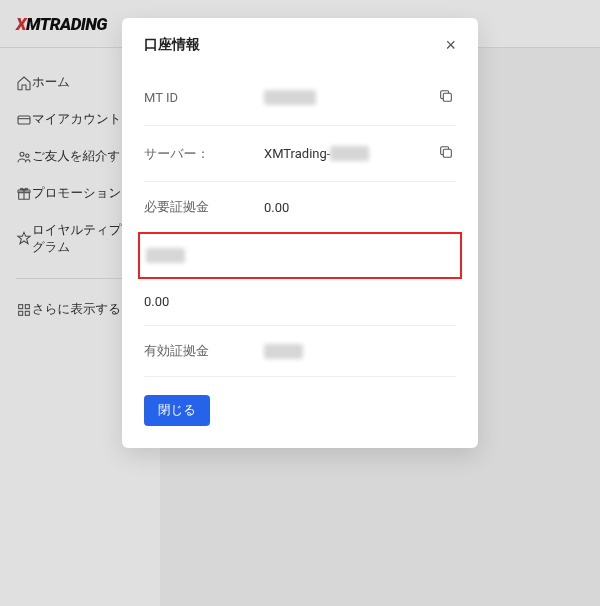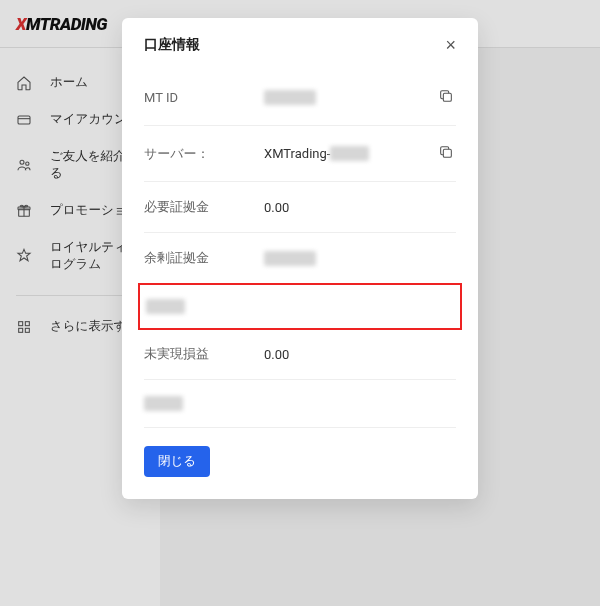--- a/index.html
+++ b/index.html
@@ -4,21 +4,21 @@
 <style>
 * { margin: 0; padding: 0; box-sizing: border-box; }
 body { font-family: -apple-system, BlinkMacSystemFont, "Segoe UI", Roboto, sans-serif; background: #f5f5f5; width: 600px; height: 606px; overflow: hidden; position: relative; }
 
 .header { background: #fff; height: 48px; display: flex; align-items: center; padding: 0 16px; border-bottom: 1px solid #e5e5e5; }
 .logo { font-weight: 900; font-size: 17px; font-style: italic; letter-spacing: -0.5px; }
 .logo .x { color: #d33; }
 .logo .rest { color: #111; }
 
 .sidebar { position: absolute; left: 0; top: 48px; bottom: 0; width: 160px; background: #fff; padding: 16px 0; font-size: 12.5px; }
-.side-item { display: flex; align-items: center; gap: 18px; padding: 10px 16px; color: #333; cursor: pointer; }
+.side-item { display: flex; align-items: center; gap: 0; padding: 10px 16px; color: #333; cursor: pointer; }
 .side-item .icon { width: 16px; height: 16px; display: inline-flex; align-items: center; justify-content: center; color: #555; }
 .side-sep { height: 1px; background: #e5e5e5; margin: 12px 16px; }
 
 .modal-overlay { position: absolute; inset: 0; background: rgba(0,0,0,0.12); display: flex; align-items: flex-start; justify-content: center; }
 .modal { background: #fff; margin-top: 18px; width: 356px; border-radius: 6px; box-shadow: 0 8px 24px rgba(0,0,0,0.12); padding: 18px 22px 22px; max-height: 580px; overflow: hidden; }
 .modal-head { display: flex; justify-content: space-between; align-items: center; padding-bottom: 16px; }
 .modal-title { font-size: 14px; font-weight: 700; color: #222; }
 .close-btn { background: none; border: none; font-size: 18px; color: #555; cursor: pointer; line-height: 1; }
 
 .row { display: flex; align-items: center; padding: 16px 0; border-bottom: 1px solid #eee; font-size: 13px; }
@@ -136,41 +136,34 @@
               </svg></button>
           </div>
         </div>
         <div class="row">
           <div class="row-label">必要証拠金</div>
           <div class="row-value">
             <span>0.00</span>
           </div>
           <div class="row-copy"></div>
         </div>
-        <div class="row">
-          <div class="row-label">余剰証拠金</div>
-          <div class="row-value">
-            <span class="blur">xxxxxxxx</span>
-          </div>
-          <div class="row-copy"></div>
-        </div>
         <div class="row highlight">
           <div class="row-value">
             <span class="blur">xxxxxx</span>
           </div>
           <div class="row-copy"></div>
         </div>
         <div class="row">
-          <div class="row-label">未実現損益</div>
           <div class="row-value">
             <span>0.00</span>
           </div>
           <div class="row-copy"></div>
         </div>
         <div class="row">
+          <div class="row-label">有効証拠金</div>
           <div class="row-value">
             <span class="blur">xxxxxx</span>
           </div>
           <div class="row-copy"></div>
         </div>
       </div>
     <div class="modal-foot">
       <button class="close-action">閉じる</button>
     </div>
   </div>

